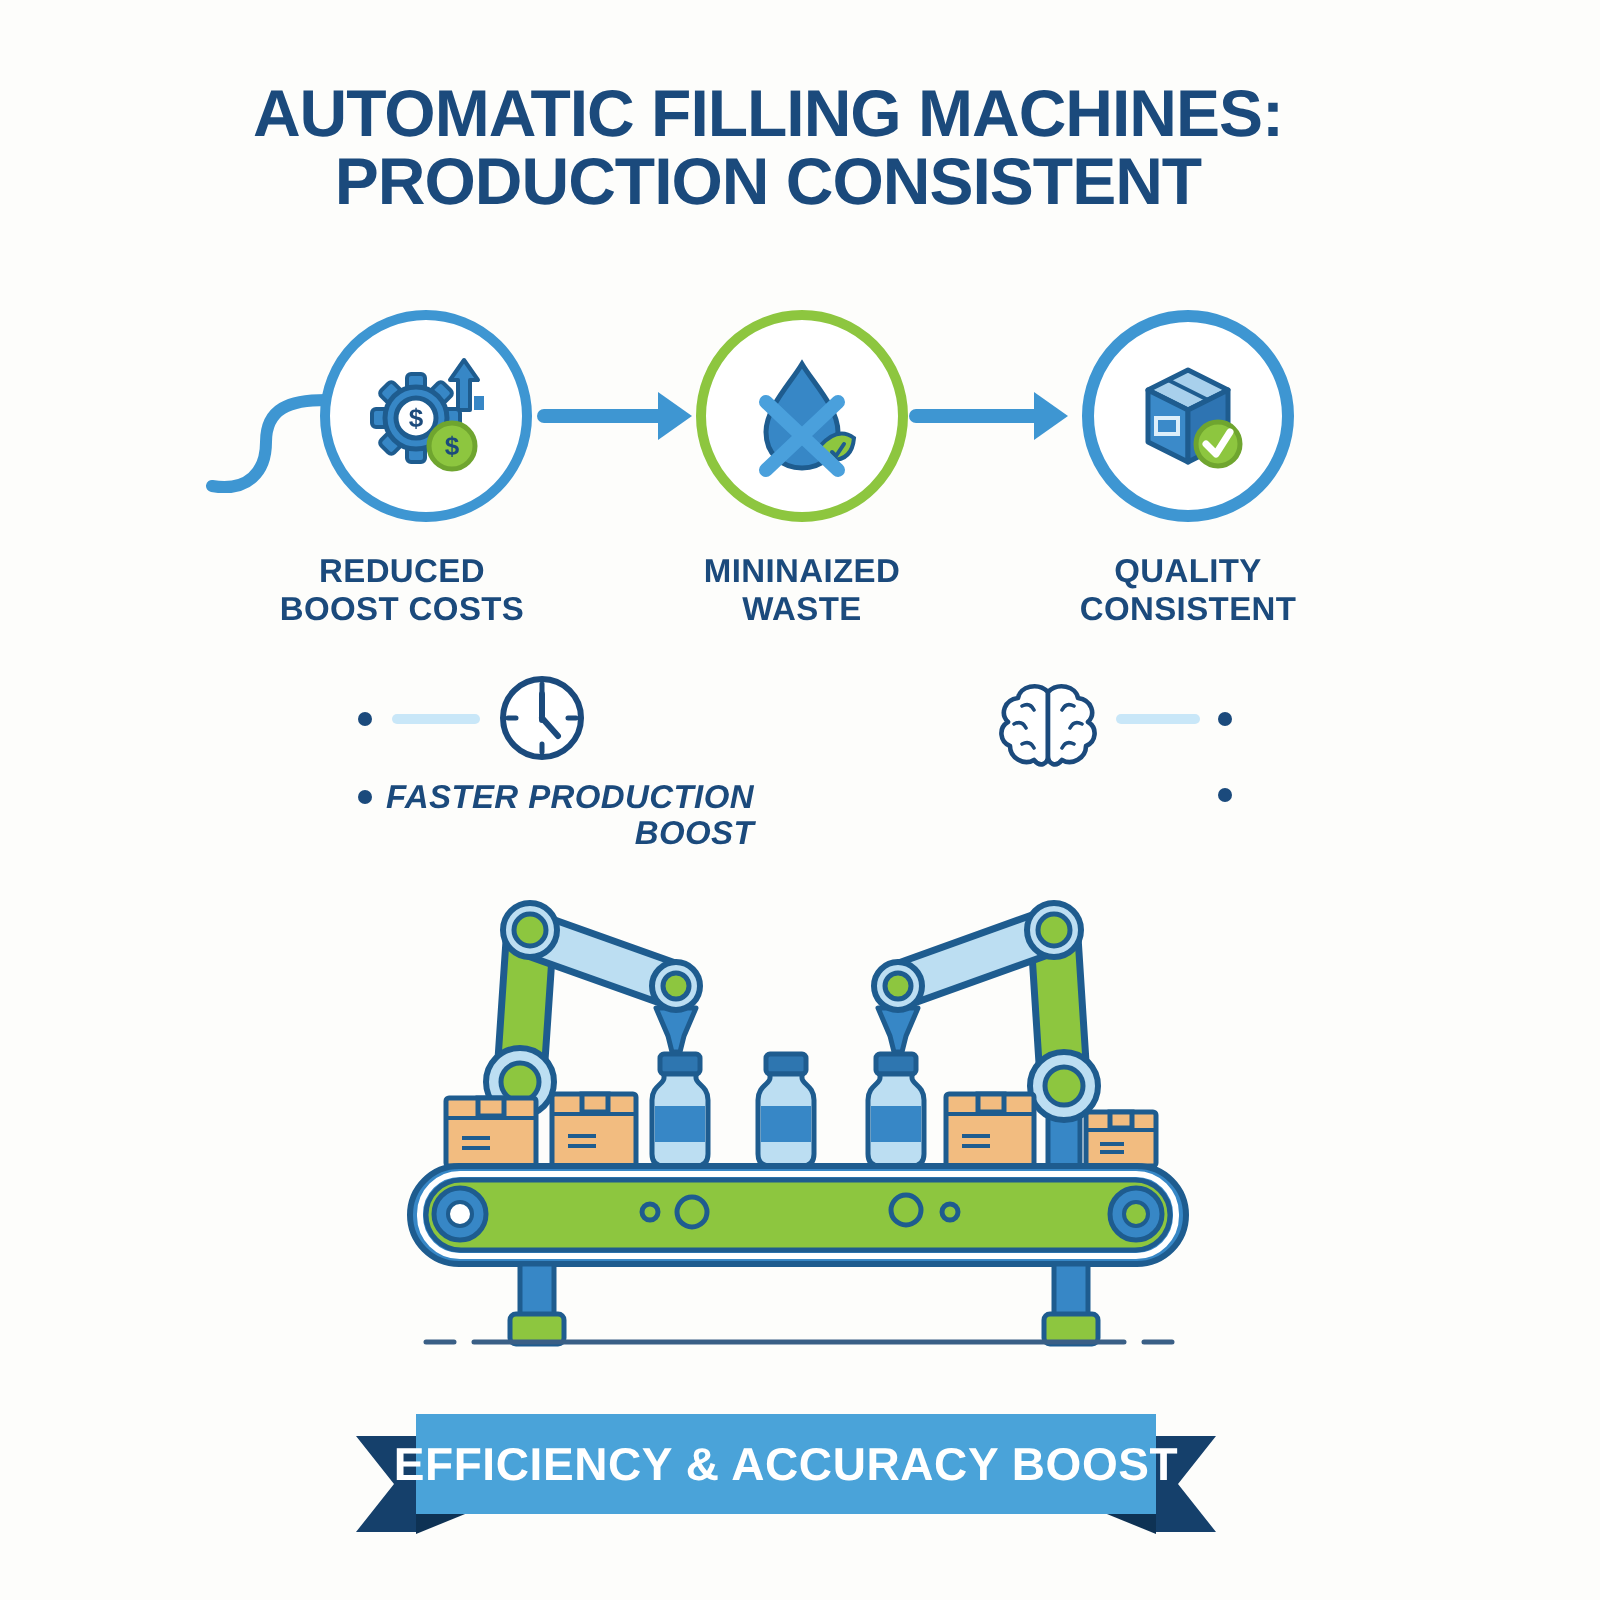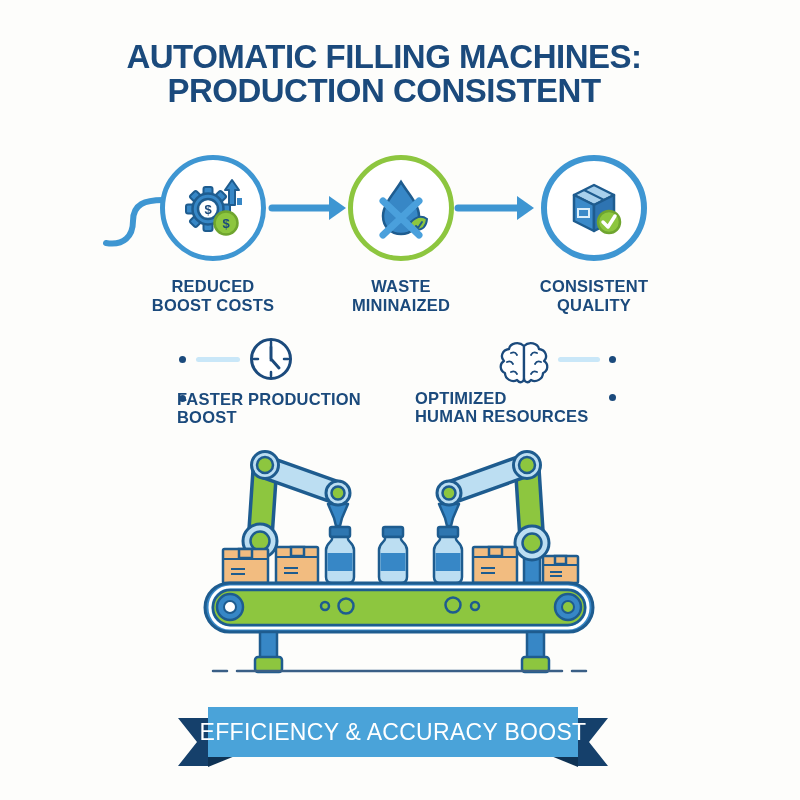--- a/index.html
+++ b/index.html
@@ -22,28 +22,28 @@
   .ring-green{border:5px solid var(--green,#8DC63F);}
 
   .step-label{position:absolute;top:277px;width:190px;text-align:center;color:var(--navy-text,#1B4A7C);
               font-weight:bold;font-size:16.5px;line-height:19px;letter-spacing:0.2px;}
 
   .decor{position:absolute;left:100px;top:140px;}
 
   .dot{position:absolute;width:7px;height:7px;border-radius:50%;background:var(--navy-text,#1B4A7C);}
   .dash{position:absolute;height:5px;border-radius:3px;background:var(--pale-dash,#C9E7F8);}
   .feature-icon{position:absolute;}
-  .feature-label{position:absolute;text-align:left;color:var(--navy-text,#1B4A7C);
-                 font-weight:bold;font-size:16.5px;line-height:18px;letter-spacing:0.2px;}
+  .feature-label{position:absolute;text-align:right;color:var(--navy-text,#1B4A7C);
+                 font-weight:bold;font-size:16.5px;line-height:18px;letter-spacing:0.2px;font-style:italic;}
 
   .machine{position:absolute;left:100px;top:438px;}
 
   .ribbon-svg{position:absolute;left:170px;top:700px;}
   .banner{position:absolute;left:208px;top:707px;width:370px;height:50px;background:var(--banner-blue,#4AA3D9);
-          display:flex;align-items:center;justify-content:center;color:#fff;font-weight:normal;
+          display:flex;align-items:center;justify-content:center;color:#fff;font-weight:bold;
           font-size:23px;letter-spacing:0.3px;white-space:nowrap;}
 
   
   .sN{stroke:var(--outline,#1E5C8F);} .sB{stroke:var(--blue,#3E96D2);} .sW{stroke:#fff;}
   .sX{stroke:var(--cross-blue,#4AA0DC);} .sGd{stroke:var(--green-dark,#6FA52F);}
   .fM{fill:var(--mid-blue,#3787C6);} .fG{fill:var(--green,#8DC63F);} .fLB{fill:var(--light-blue,#BCDEF2);}
   .fT{fill:var(--tan,#F2BC80);} .fW{fill:#fff;} .fN{fill:none;} .fNavy{fill:var(--navy-text,#1B4A7C);}
   .fCap{fill:var(--bottle-cap,#2E76B0);}
   text.dollar{font-family:"Liberation Sans",sans-serif;font-weight:bold;}
 </style>
@@ -105,31 +105,31 @@
       <polygon points="12,19 32,9 52,19 32,29" class="sN" stroke-width="2.5" stroke-linejoin="round" style="fill:#A8D0EC"></polygon>
       <polygon points="12,19 32,29 32,55 12,45" class="sN" stroke-width="2.5" stroke-linejoin="round" style="fill:#3B8AC9"></polygon>
       <polygon points="52,19 32,29 32,55 52,45" class="sN" stroke-width="2.5" stroke-linejoin="round" style="fill:#2E74B2"></polygon>
       <path d="M 22 14 L 42 24" class="fN sN" stroke-width="2"></path>
       <rect x="16" y="33" width="11" height="8" class="fN" stroke="#DDEFFA" stroke-width="2"></rect>
       <circle cx="47" cy="46" r="11" class="fG sGd" stroke-width="2.5"></circle>
       <polyline points="41,46 46,51 53,40" class="fN sW" stroke-width="3.5" stroke-linecap="round" stroke-linejoin="round"></polyline>
     </svg>
   </div>
 
-  <div class="step-label" style="left:118px">
+  <div class="step-label" style="left:106px">
     <div>REDUCED</div>
     <div>BOOST COSTS</div>
   </div>
   <div class="step-label" style="left:306px">
+    <div>MININAIZED</div>
     <div>WASTE</div>
-    <div>MININAIZED</div>
   </div>
   <div class="step-label" style="left:499px">
+    <div>QUALITY</div>
     <div>CONSISTENT</div>
-    <div>QUALITY</div>
   </div>
 
   <div class="dot" style="left:179px;top:356px"></div>
   <div class="dash" style="left:196px;top:357px;width:44px"></div>
   <svg class="feature-icon" style="left:248px;top:336px" width="46" height="46" viewBox="0 0 46 46">
     <circle cx="23" cy="23" r="19.5" class="fW sN" stroke-width="3" style="stroke:var(--navy-text,#1B4A7C)"></circle>
     <path d="M23 6 V10 M40 23 H36 M23 40 V36 M6 23 H10" class="fN" stroke="var(--navy-text,#1B4A7C)" stroke-width="2.5" stroke-linecap="round"></path>
     <path d="M23 24 V11 M23 23 L31 32" class="fN" stroke="var(--navy-text,#1B4A7C)" stroke-width="3" stroke-linecap="round"></path>
   </svg>
   <div class="dot" style="left:179px;top:395px"></div>
@@ -139,24 +139,20 @@
   </div>
 
   <svg class="feature-icon" style="left:497px;top:340px" width="54" height="46" viewBox="0 0 54 46">
     <path d="M27 6 C 22 1 13 3 12 9 C 5 10 3 17 7 21 C 2 24 3 31 8 33 C 8 39 15 43 20 40 C 23 44 27 42 27 38 Z" class="fW" stroke="var(--navy-text,#1B4A7C)" stroke-width="2.3" stroke-linejoin="round"></path>
     <path d="M27 6 C 32 1 41 3 42 9 C 49 10 51 17 47 21 C 52 24 51 31 46 33 C 46 39 39 43 34 40 C 31 44 27 42 27 38 Z" class="fW" stroke="var(--navy-text,#1B4A7C)" stroke-width="2.3" stroke-linejoin="round"></path>
     <path d="M14 13 Q18 11 20 15 M10 22 Q14 20 16 24 M14 32 Q18 30 20 34 M40 13 Q36 11 34 15 M44 22 Q40 20 38 24 M40 32 Q36 30 34 34" class="fN" stroke="var(--navy-text,#1B4A7C)" stroke-width="1.8" stroke-linecap="round"></path>
   </svg>
   <div class="dash" style="left:558px;top:357px;width:42px"></div>
   <div class="dot" style="left:609px;top:356px"></div>
   <div class="dot" style="left:609px;top:394px"></div>
-  <div class="feature-label" style="left:415px;top:389px;width:220px">
-    <div>OPTIMIZED</div>
-    <div>HUMAN RESOURCES</div>
-  </div>
 
   <svg class="machine" width="600" height="245" viewBox="0 0 600 245">
 
     <g>
       <path d="M165 29 L160 103" class="fN sN" stroke-width="27" stroke-linecap="round"></path>
       <path d="M165 29 L160 103" class="fN" stroke="var(--green,#8DC63F)" stroke-width="20" stroke-linecap="round"></path>
       <path d="M165 29 L238 55" class="fN sN" stroke-width="25" stroke-linecap="round"></path>
       <path d="M165 29 L238 55" class="fN" stroke="var(--light-blue,#BCDEF2)" stroke-width="18" stroke-linecap="round"></path>
       <path d="M228 66 L248 66 L242 80 L240 88 L236 88 L234 80 Z" class="fM sN" stroke-width="2.5" stroke-linejoin="round"></path>
       <circle cx="160" cy="103" r="17" class="fLB sN" stroke-width="3"></circle>

